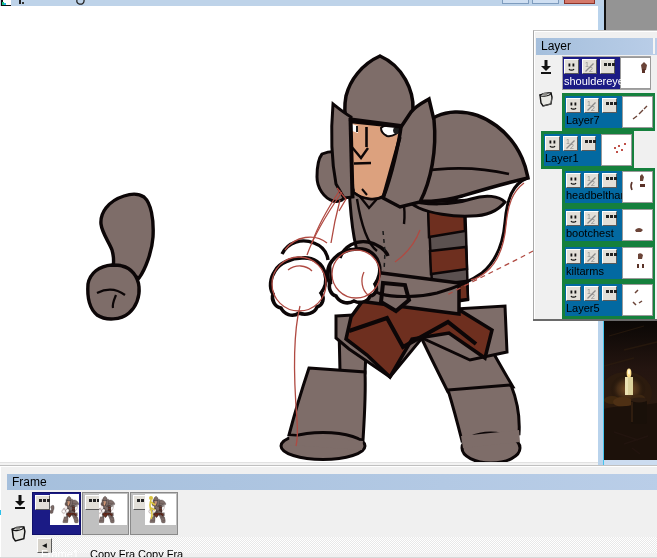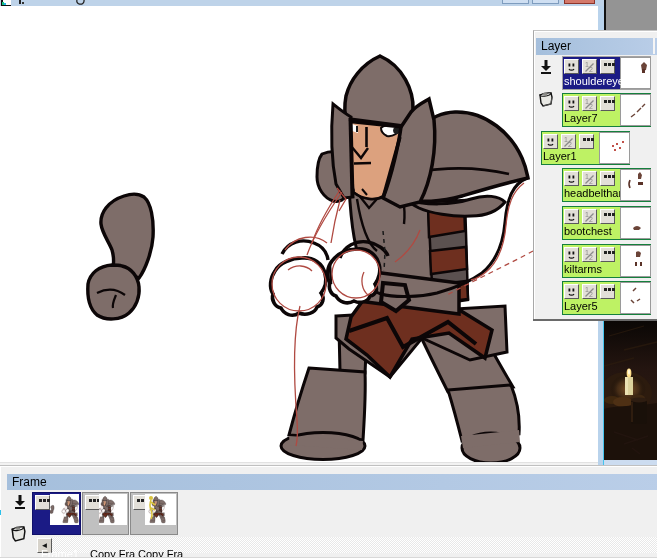--- a/index.html
+++ b/index.html
@@ -1,21 +1,21 @@
 <!DOCTYPE html>
 <html><head>
 <meta charset="utf-8">
 <style>
 html,body{margin:0;padding:0;}
 body{width:657px;height:558px;position:relative;overflow:hidden;background:#fff;
   font-family:"Liberation Sans",sans-serif;}
 .abs{position:absolute;}
 .panel{background:#f0f0f0;}
 .ptitle{background:linear-gradient(90deg,#a5bfdc,#bacee8);color:#000;font-size:12px;line-height:17px;padding-left:5px;}
-.row{position:absolute;width:87px;height:32px;background:#bef264;border:1px solid #15803d;}
+.row{position:absolute;width:87px;height:32px;background:#0369a1;border:3px solid #15803d;}
 .row.sel{background:#1b1b85;border:1px solid #a3a3a3;}
 .lbtn{position:absolute;top:2px;width:13px;height:13px;background:#e2dfd8;
   border-top:1px solid #fff;border-left:1px solid #fff;border-right:1px solid #5a5a5a;border-bottom:1px solid #5a5a5a;}
 .thumb{position:absolute;top:0px;left:57px;width:29px;height:30px;background:#fff;border:1px solid #9a9a9a;}
 .lname{position:absolute;left:1px;top:18px;font-size:11px;color:#000;white-space:nowrap;overflow:hidden;width:56px;}
 .sel .lname{color:#fff;width:66px;}
 .fgrp{position:absolute;top:492px;height:41px;background:#c0c0c0;border:1px solid #8a8a8a;}
 .fgrp.sel{background:#1b1b85;border:1px solid #10106a;}
 .fname{position:absolute;top:548px;font-size:11px;color:#000;padding-left:8px;}
 .dots{position:absolute;top:3px;left:3px;width:3px;height:3px;background:#222;

